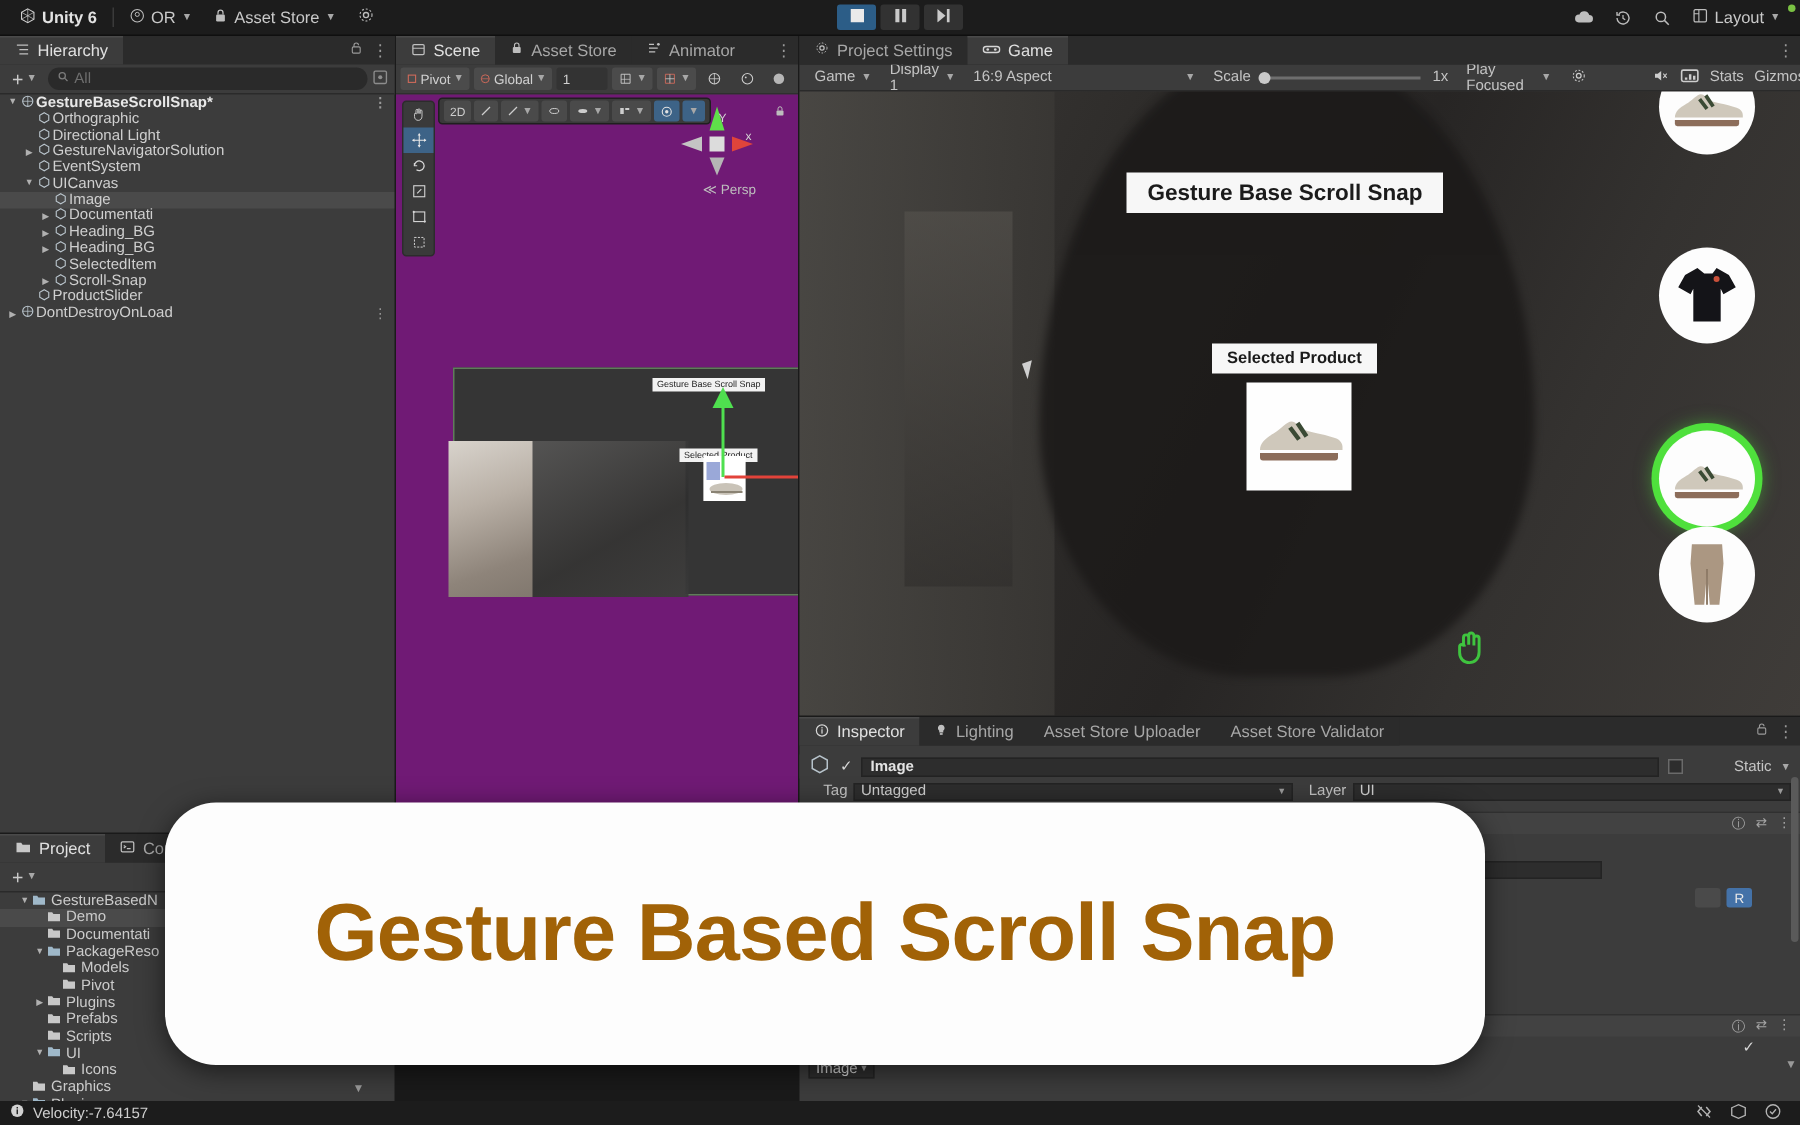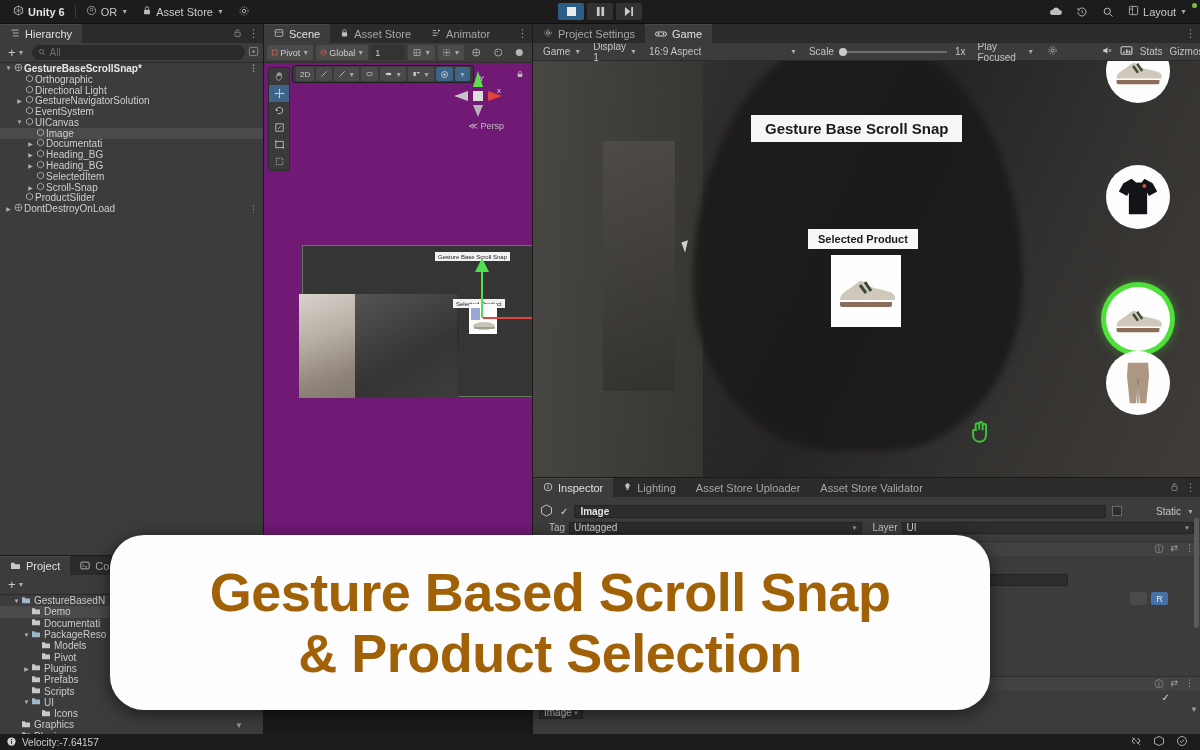--- a/index.html
+++ b/index.html
@@ -1003,21 +1003,20 @@
             </svg></span>
           <span>Plugins</span>
         </div>
       </div>
     <div class="sbar" style="top:44px; height:108px; right:22px;"></div>
     <div style="position:absolute;right:20px;bottom:4px;color:#9a9a9a;font-size:8px;">▼</div>
   </div>
 
   <div class="overlay">
     <div>Gesture Based Scroll Snap</div>
-    <div>&amp; Product Selection</div>
   </div>
 
   <div class="statusbar">
     <span>
       <svg width="11" height="11" viewBox="0 0 24 24">
           <circle cx="12" cy="12" r="9" fill="#d2d2d2"></circle>
           <rect x="11" y="10" width="2" height="7" fill="#1c1c1c"></rect>
           <rect x="11" y="6.5" width="2" height="2.2" fill="#1c1c1c"></rect>
         </svg>
     </span>

